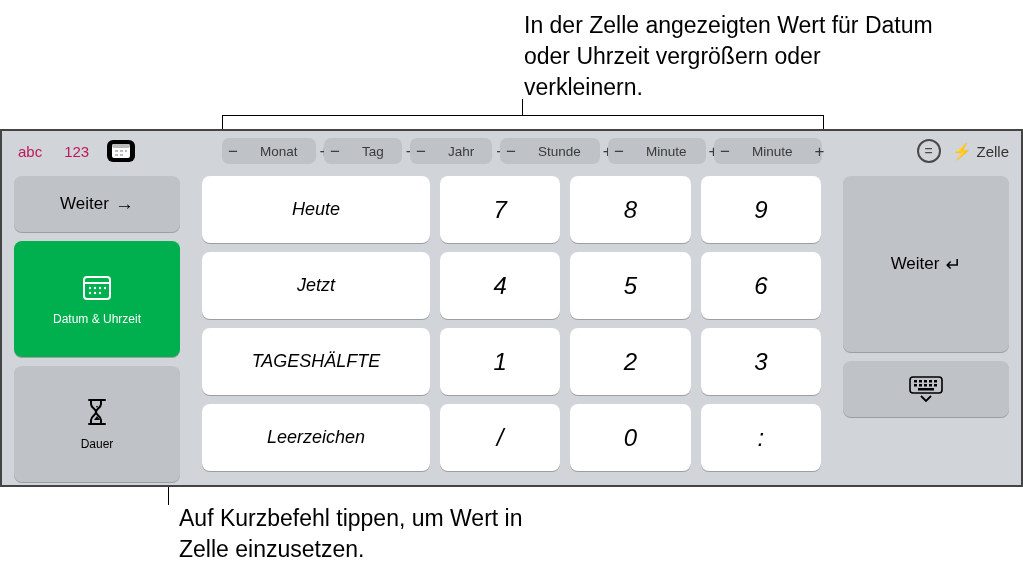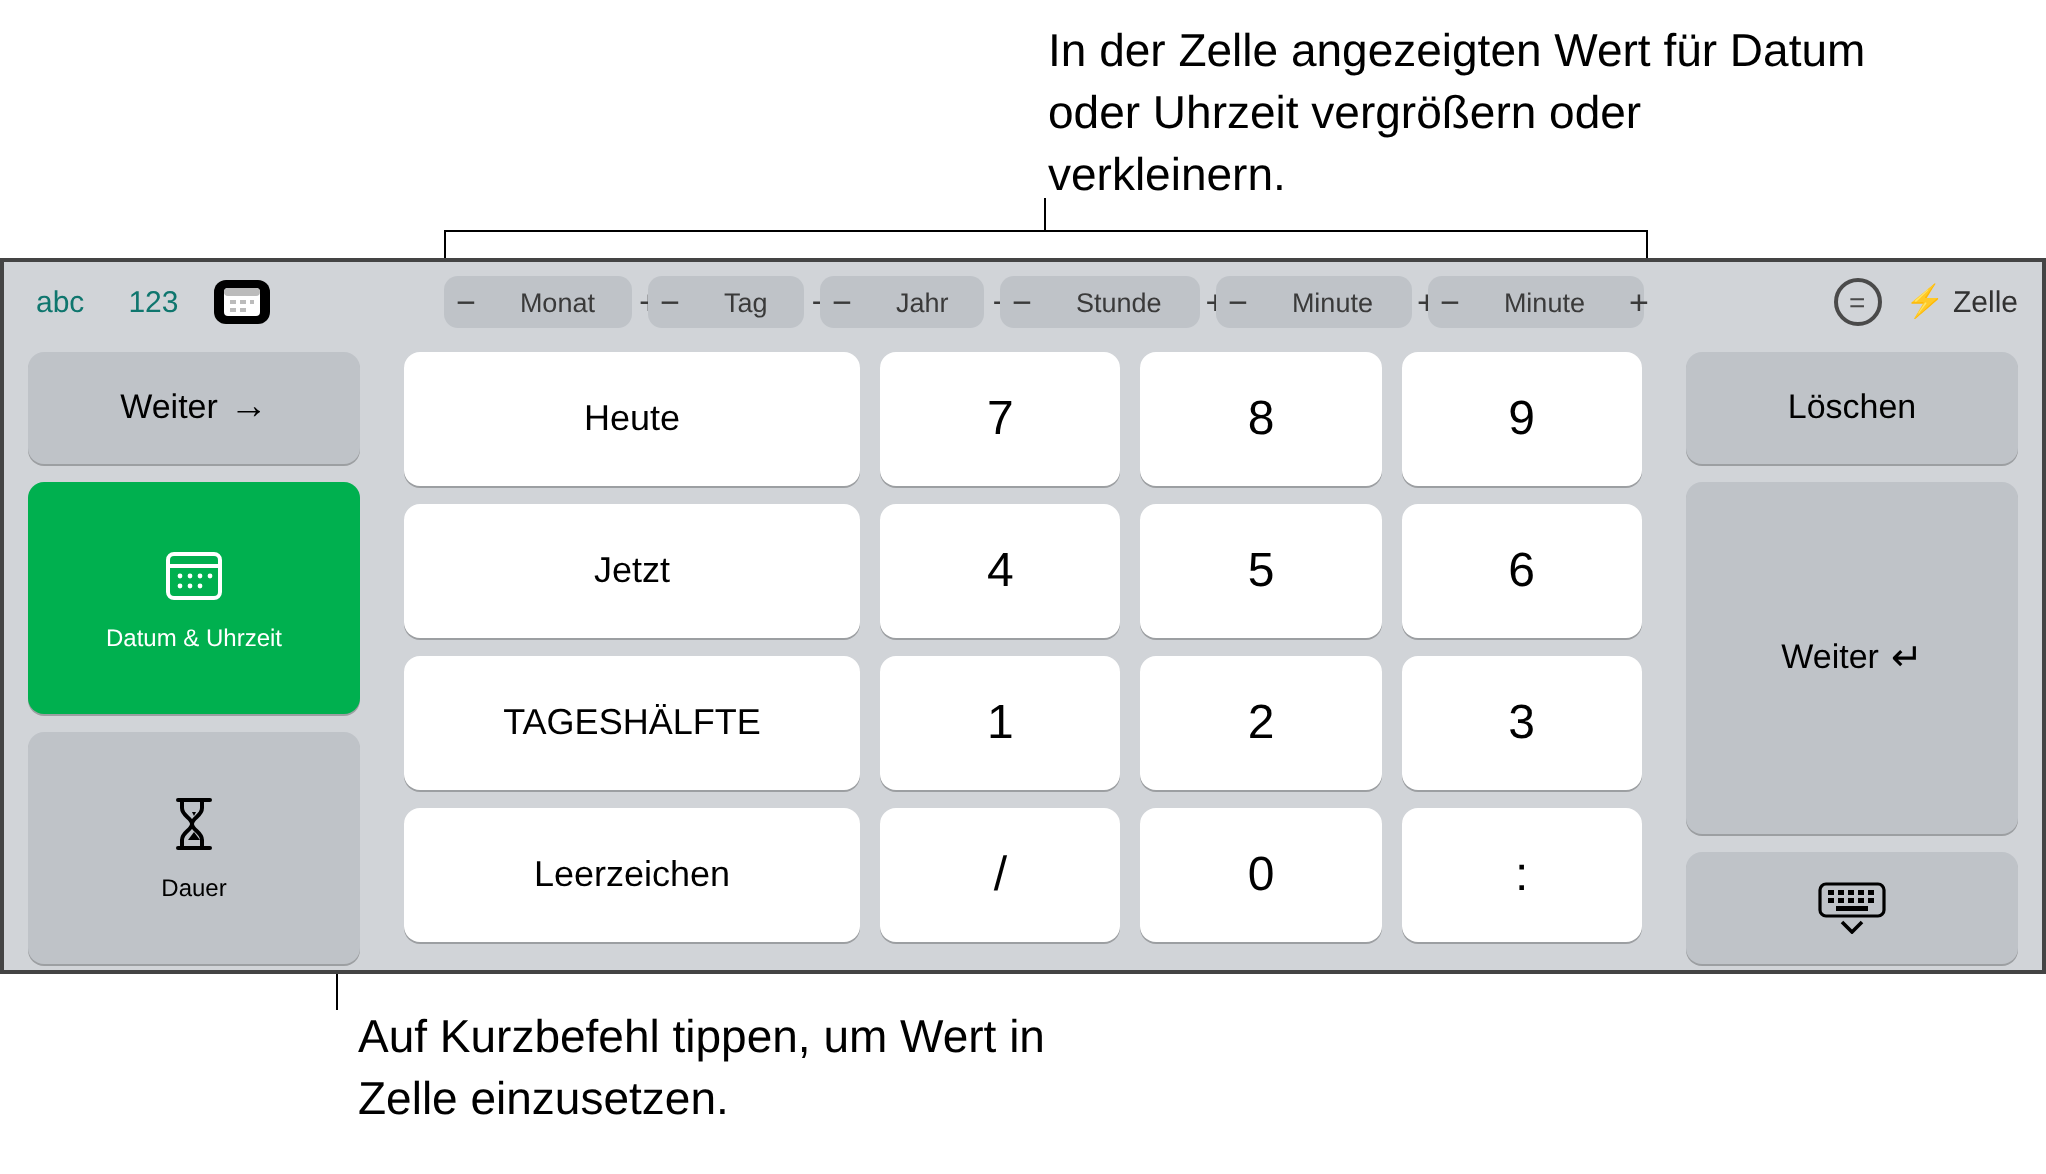--- a/index.html
+++ b/index.html
@@ -30,21 +30,21 @@
     .toolbar {
       position: absolute;
       left: 0; top: 0; right: 0; height: 40px;
       display: flex; align-items: center;
     }
     .tb-left {
       display: flex; gap: 14px; align-items: center;
       margin-left: 12px;
     }
     .tb-mode {
-      font-size: 15px; color: #0f766e;
+      font-size: 15px; color: #be185d;
       padding: 2px 4px;
     }
     .tb-mode.active {
       background: #000; color: #fff;
       border-radius: 6px;
       width: 28px; height: 22px;
       display: inline-flex; align-items: center; justify-content: center;
     }
     .stepper-row {
       position: absolute; left: 220px; top: 7px;
@@ -96,21 +96,21 @@
       background: #bfc3c8;
       border-radius: 8px;
       box-shadow: 0 1px 0 rgba(0,0,0,0.25);
       display: flex; align-items: center; justify-content: center;
       color: #000; font-size: 17px;
     }
     .rkey.loeschen { height: 56px; }
     .rkey.weiter2 { height: 176px; gap: 6px; }
     .rkey.dismiss { height: 56px; }
     .center-area {
-      position: absolute; left: 200px; top: 45px; right: 200px; bottom: 16px;
+      position: absolute; left: 200px; top: 45px; right: 200px; bottom: 16px; font-style: italic;
     }
     .row { display: flex; gap: 10px; height: 67px; margin-bottom: 9px; }
     .num-col { flex: 1; }
     .key {
       background: #fff;
       border-radius: 8px;
       box-shadow: 0 1px 0 rgba(0,0,0,0.25);
       display: flex; align-items: center; justify-content: center;
       font-size: 24px; color: #000;
       height: 100%;
@@ -224,23 +224,20 @@
             <path d="M3 2 h16 M3 26 h16 M5 2 v4 c0 4 5 5 5 8 c0 -3 5 -4 5 -8 v-4 M5 26 v-4 c0 -4 5 -5 5 -8 c0 3 5 4 5 8 v4" fill="none" stroke="#000" stroke-width="2" stroke-linecap="round"></path>
             <path d="M8 22 h6 l-3 -4 z" fill="#000"></path>
             <path d="M10 8 h2 l-1 2 z" fill="#000"></path>
           </svg>
       </span>
       <span>Dauer</span>
     </div>
   </div>
 
   <div class="right-col">
-    <div class="rkey loeschen">
-      <span>Löschen</span>
-    </div>
     <div class="rkey weiter2">
       <span>Weiter</span>
       <span class="arr">↵</span>
     </div>
     <div class="rkey dismiss">
       <span>
         <svg width="34" height="26" viewBox="0 0 34 26">
             <rect x="1" y="1" width="32" height="16" rx="3" fill="none" stroke="#000" stroke-width="1.6"></rect>
             <rect x="5" y="4" width="3" height="2.5" fill="#000"></rect>
             <rect x="10" y="4" width="3" height="2.5" fill="#000"></rect>

